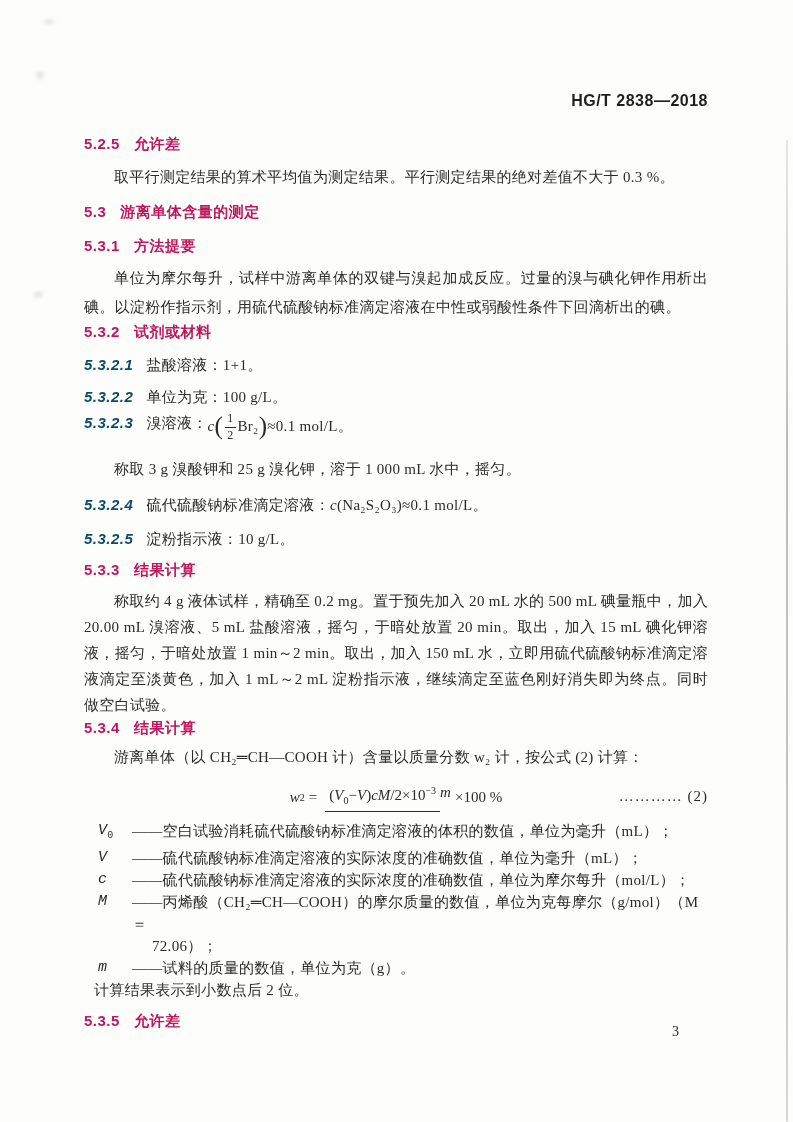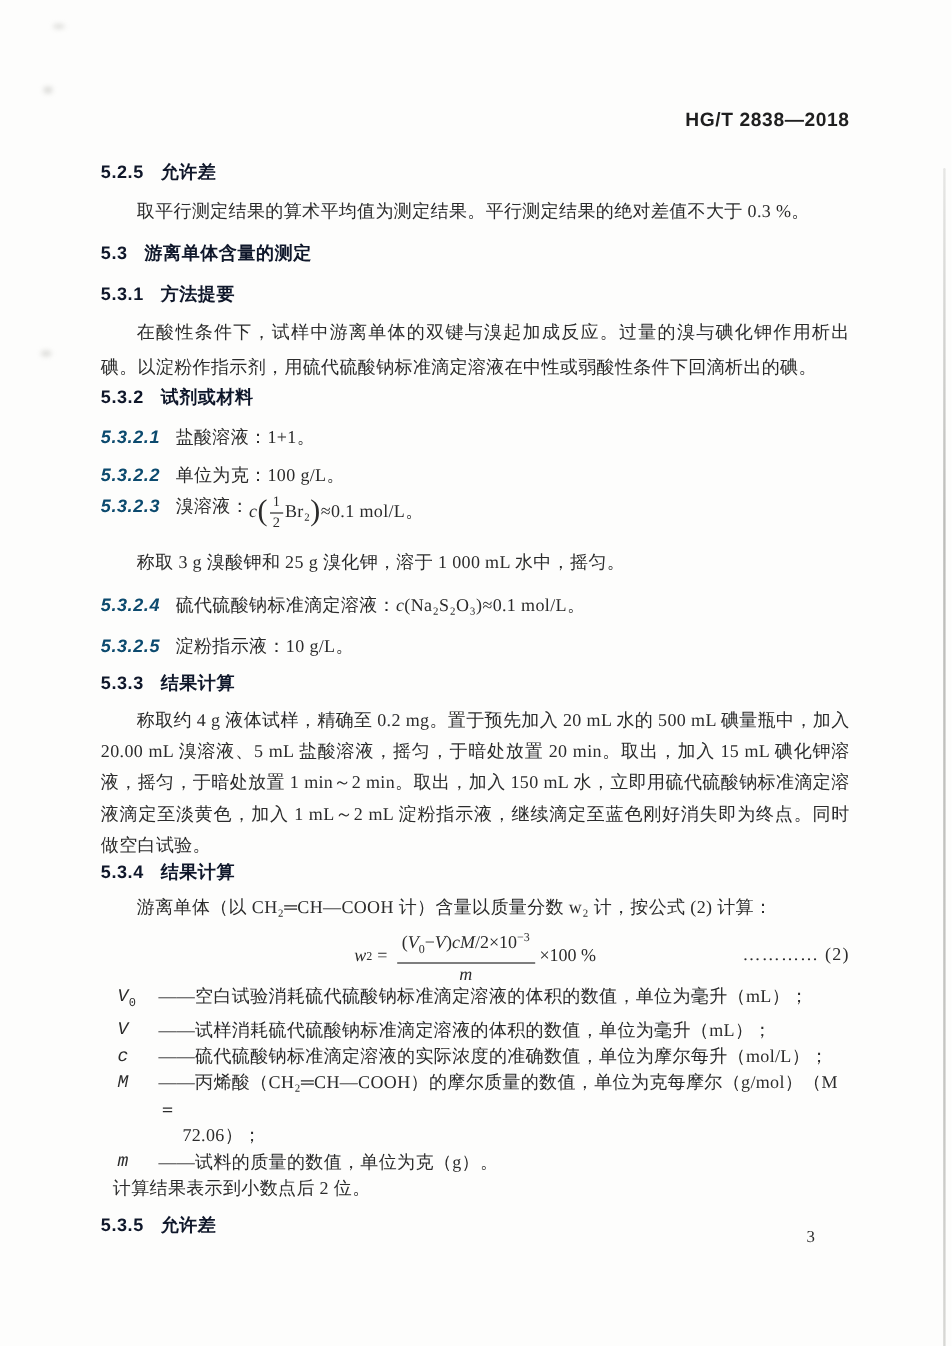--- a/index.html
+++ b/index.html
@@ -41,21 +41,21 @@
     font-size: 16px;
     letter-spacing: .5px;
     color: #1f1f1f;
     line-height: 18px;
   }
 
   .heading {
     font-family: "Liberation Sans", sans-serif;
     font-weight: 700;
     font-size: 15px;
-    color: #0f172a;
+    color: #be185d;
     line-height: 20px;
     letter-spacing: .5px;
   }
   .heading .h-num { margin-right: 14px; }
 
   .para {
     line-height: 22px;
     text-indent: 2em;
     letter-spacing: .3px;
   }
@@ -84,21 +84,21 @@
     margin: 0 2px;
   }
   .vfrac .vnum { border-bottom: 1px solid #2b2b2b; padding: 0 2px 1px; }
   .vfrac .vden { padding-top: 1px; }
 
   .formula-row { position: relative; height: 46px; margin-top: 6px; }
   .formula-eq {
     display: flex; justify-content: center; align-items: center;
     height: 46px; font-size: 15px;
   }
-  .frac { display: inline-flex; flex-direction: column; align-items: center; margin: 0 4px; vertical-align: middle; }
+  .frac { display: inline-flex; flex-direction: row; margin: 0 4px; vertical-align: middle; }
   .frac .fnum { border-bottom: 1.2px solid #2b2b2b; padding: 0 4px 2px; line-height: 17px; }
   .frac .fden { padding-top: 2px; line-height: 16px; }
   .eqsign { margin: 0 4px; }
   .formula-ref { position: absolute; right: 0; top: 14px; letter-spacing: 1px; }
 
   .def-row { display: flex; margin-left: 14px; line-height: 22px; letter-spacing: .3px; }
   .def-sym { width: 34px; text-align: left; flex: 0 0 34px; font-family: Liberation Mono, monospace; }
   .def-text { flex: 1; }
   .def-cont { display: block; margin-left: 20px; }
 
@@ -130,21 +130,21 @@
     <div class="para" style="margin-top:12px">取平行测定结果的算术平均值为测定结果。平行测定结果的绝对差值不大于 0.3 %。</div>
 
     <div class="heading" style="margin-top:14px">
       <span class="h-num">5.3</span><span>游离单体含量的测定</span>
     </div>
 
     <div class="heading" style="margin-top:14px">
       <span class="h-num">5.3.1</span><span>方法提要</span>
     </div>
 
-    <div class="para multi" style="margin-top:8px">在酸性条件下，试样中游离单体的双键与溴起加成反应。过量的溴与碘化钾作用析出碘。以淀粉作指示剂，用硫代硫酸钠标准滴定溶液在中性或弱酸性条件下回滴析出的碘。</div>
+    <div class="para multi" style="margin-top:8px">单位为摩尔每升，试样中游离单体的双键与溴起加成反应。过量的溴与碘化钾作用析出碘。以淀粉作指示剂，用硫代硫酸钠标准滴定溶液在中性或弱酸性条件下回滴析出的碘。</div>
 
     <div class="heading" style="margin-top:0px">
       <span class="h-num">5.3.2</span><span>试剂或材料</span>
     </div>
 
     <div class="clause" style="margin-top:12px">
       <span class="c-num">5.3.2.1</span><span>盐酸溶液：1+1。</span>
     </div>
 
     <div class="clause" style="margin-top:10px">
@@ -198,21 +198,21 @@
       <div class="formula-ref"><span>…………</span> <span>(2)</span></div>
     </div>
 
 
     <div class="def-row" style="margin-top:0px">
       <span class="def-sym"><i>V</i><sub>0</sub></span>
       <span class="def-text">——空白试验消耗硫代硫酸钠标准滴定溶液的体积的数值，单位为毫升（mL）；</span>
     </div>
     <div class="def-row">
       <span class="def-sym"><i>V</i></span>
-      <span class="def-text">——试样消耗硫代硫酸钠标准滴定溶液的体积的数值，单位为毫升（mL）；</span>
+      <span class="def-text">——硫代硫酸钠标准滴定溶液的实际浓度的准确数值，单位为毫升（mL）；</span>
     </div>
     <div class="def-row">
       <span class="def-sym"><i>c</i></span>
       <span class="def-text">——硫代硫酸钠标准滴定溶液的实际浓度的准确数值，单位为摩尔每升（mol/L）；</span>
     </div>
     <div class="def-row">
       <span class="def-sym"><i>M</i></span>
       <span class="def-text"><span>——丙烯酸（CH₂═CH—COOH）的摩尔质量的数值，单位为克每摩尔（g/mol）（M＝</span><span class="def-cont">72.06）；</span></span>
     </div>
     <div class="def-row">

